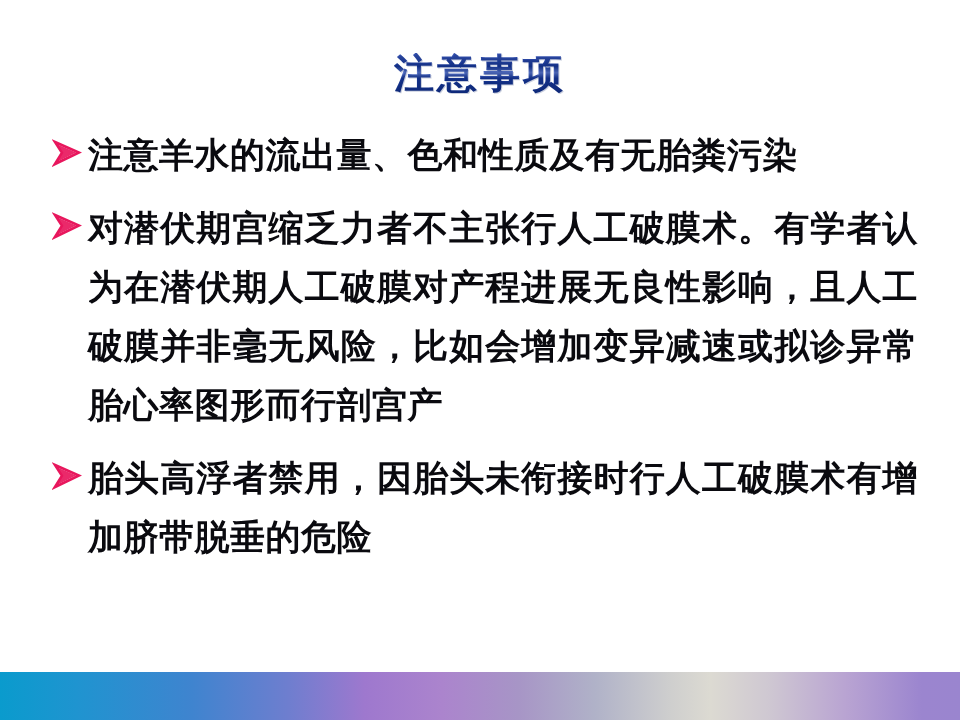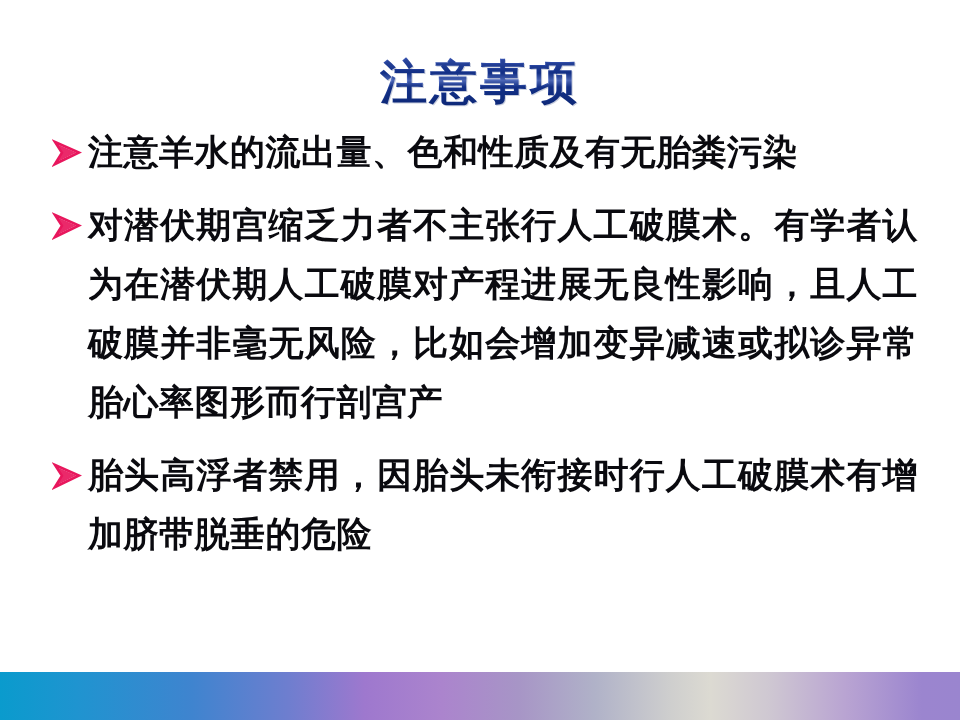--- a/index.html
+++ b/index.html
@@ -27,22 +27,22 @@
   
   .slide-title-wrap {
     position: absolute;
     top: 26px;
     left: 0;
     width: 960px;
     text-align: center;
   }
   .slide-title {
     display: inline-block;
-    font-family: Liberation Sans, sans-serif;
-    font-size: 47px;
+    font-family: Liberation Serif, serif;
+    font-size: 40px;
     font-weight: bold;
     line-height: 1.05;
     letter-spacing: 3px;
     color: #16348f;
     background-image: linear-gradient(180deg,
         #3b57b4 0%,
         #16348f 32%,
         #5d78c9 47%,
         #16348f 60%,
         #0f2b7d 100%);
@@ -72,21 +72,21 @@
   .bullet-marker {
     flex: 0 0 auto;
     width: 36px;
     padding-top: 13px;
     line-height: 0;
   }
   .bullet-marker svg { display: block; }
 
   .bullet-text {
     flex: 1 1 auto;
-    font-family: Liberation Mono, monospace;
+    font-family: Liberation Serif, serif;
     font-size: 35px;
     font-weight: bold;
     line-height: 59px;
     color: #0a0a0f;
     letter-spacing: 0.5px;
     text-align: justify;
     text-justify: inter-character;
     word-break: break-all;
   }
 

